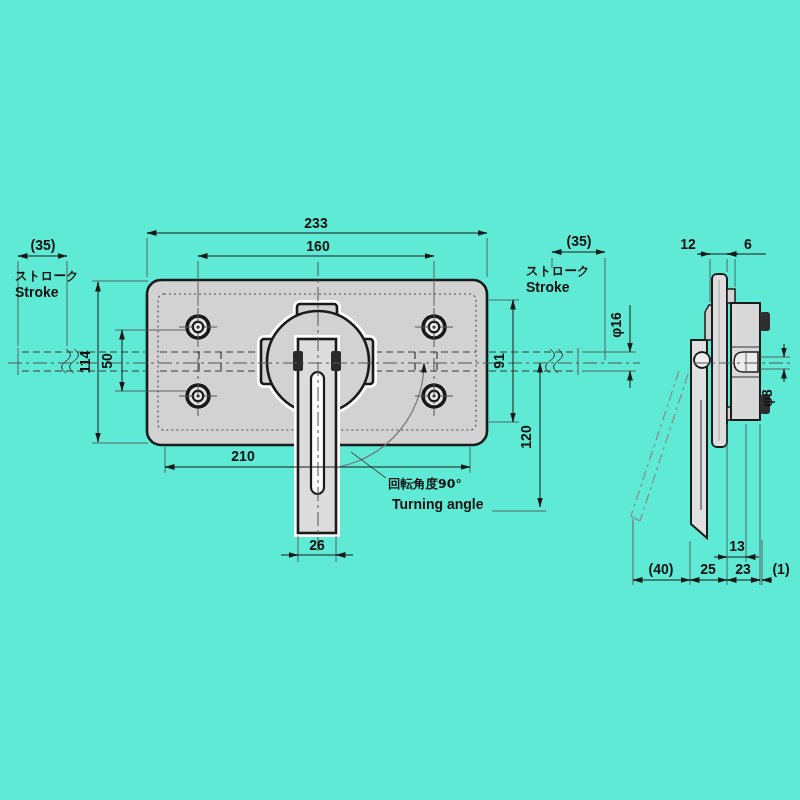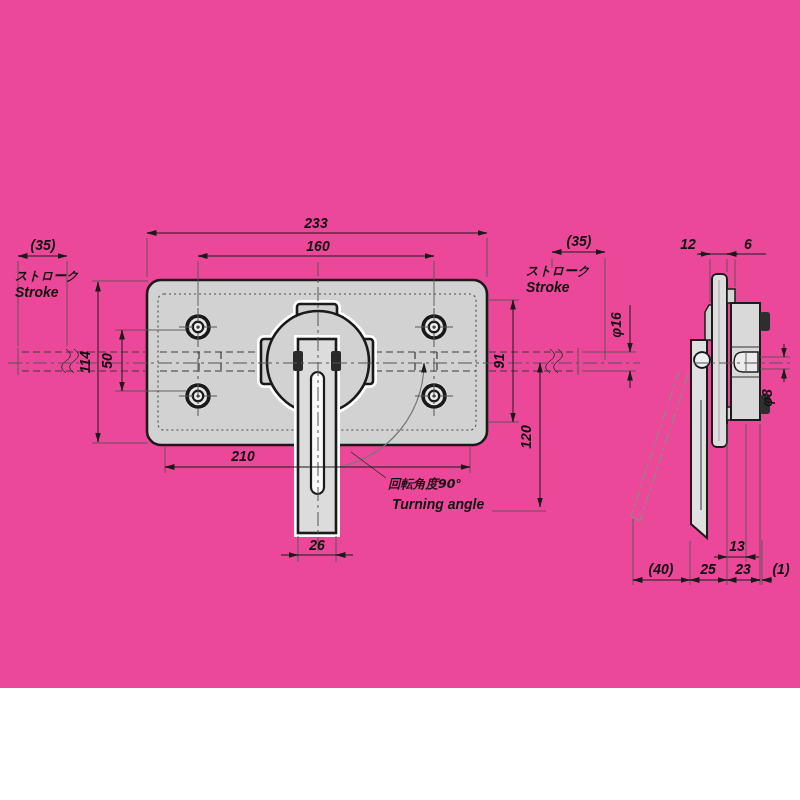--- a/index.html
+++ b/index.html
@@ -1,16 +1,16 @@
 <!DOCTYPE html>
 <html><head>
 <meta charset="utf-8">
 <style>
   html,body{margin:0;padding:0;background:#ffffff;}
-  .stage{width:800px;height:688px;background:#ec4899;position:relative;font-style:italic;}
+  .stage{width:800px;height:800px;background:#5eead4;position:relative;}
   svg{display:block;}
   .t{font-family:"Liberation Sans","DejaVu Sans",sans-serif;font-weight:bold;font-size:14px;fill:#111;}
   .tjp{font-family:"DejaVu Sans","Liberation Sans",sans-serif;font-weight:bold;font-size:12.5px;fill:#111;}
   .dim{stroke:#1a1a1a;stroke-width:1;fill:none;}
   .ext{stroke:#555;stroke-width:0.9;fill:none;}
   .hid{stroke:#3a3a3a;stroke-width:1.2;fill:none;stroke-dasharray:7 4;}
   .cl{stroke:#555;stroke-width:1;fill:none;stroke-dasharray:14 4 3 4;}
   .dot{stroke:#4a4a4a;stroke-width:1.1;fill:none;stroke-dasharray:2 3;}
   .part{fill:#d2d2d2;stroke:#1a1a1a;stroke-width:2.6;}
   .halo{fill:#ffffff;stroke:#ffffff;stroke-width:8;}

